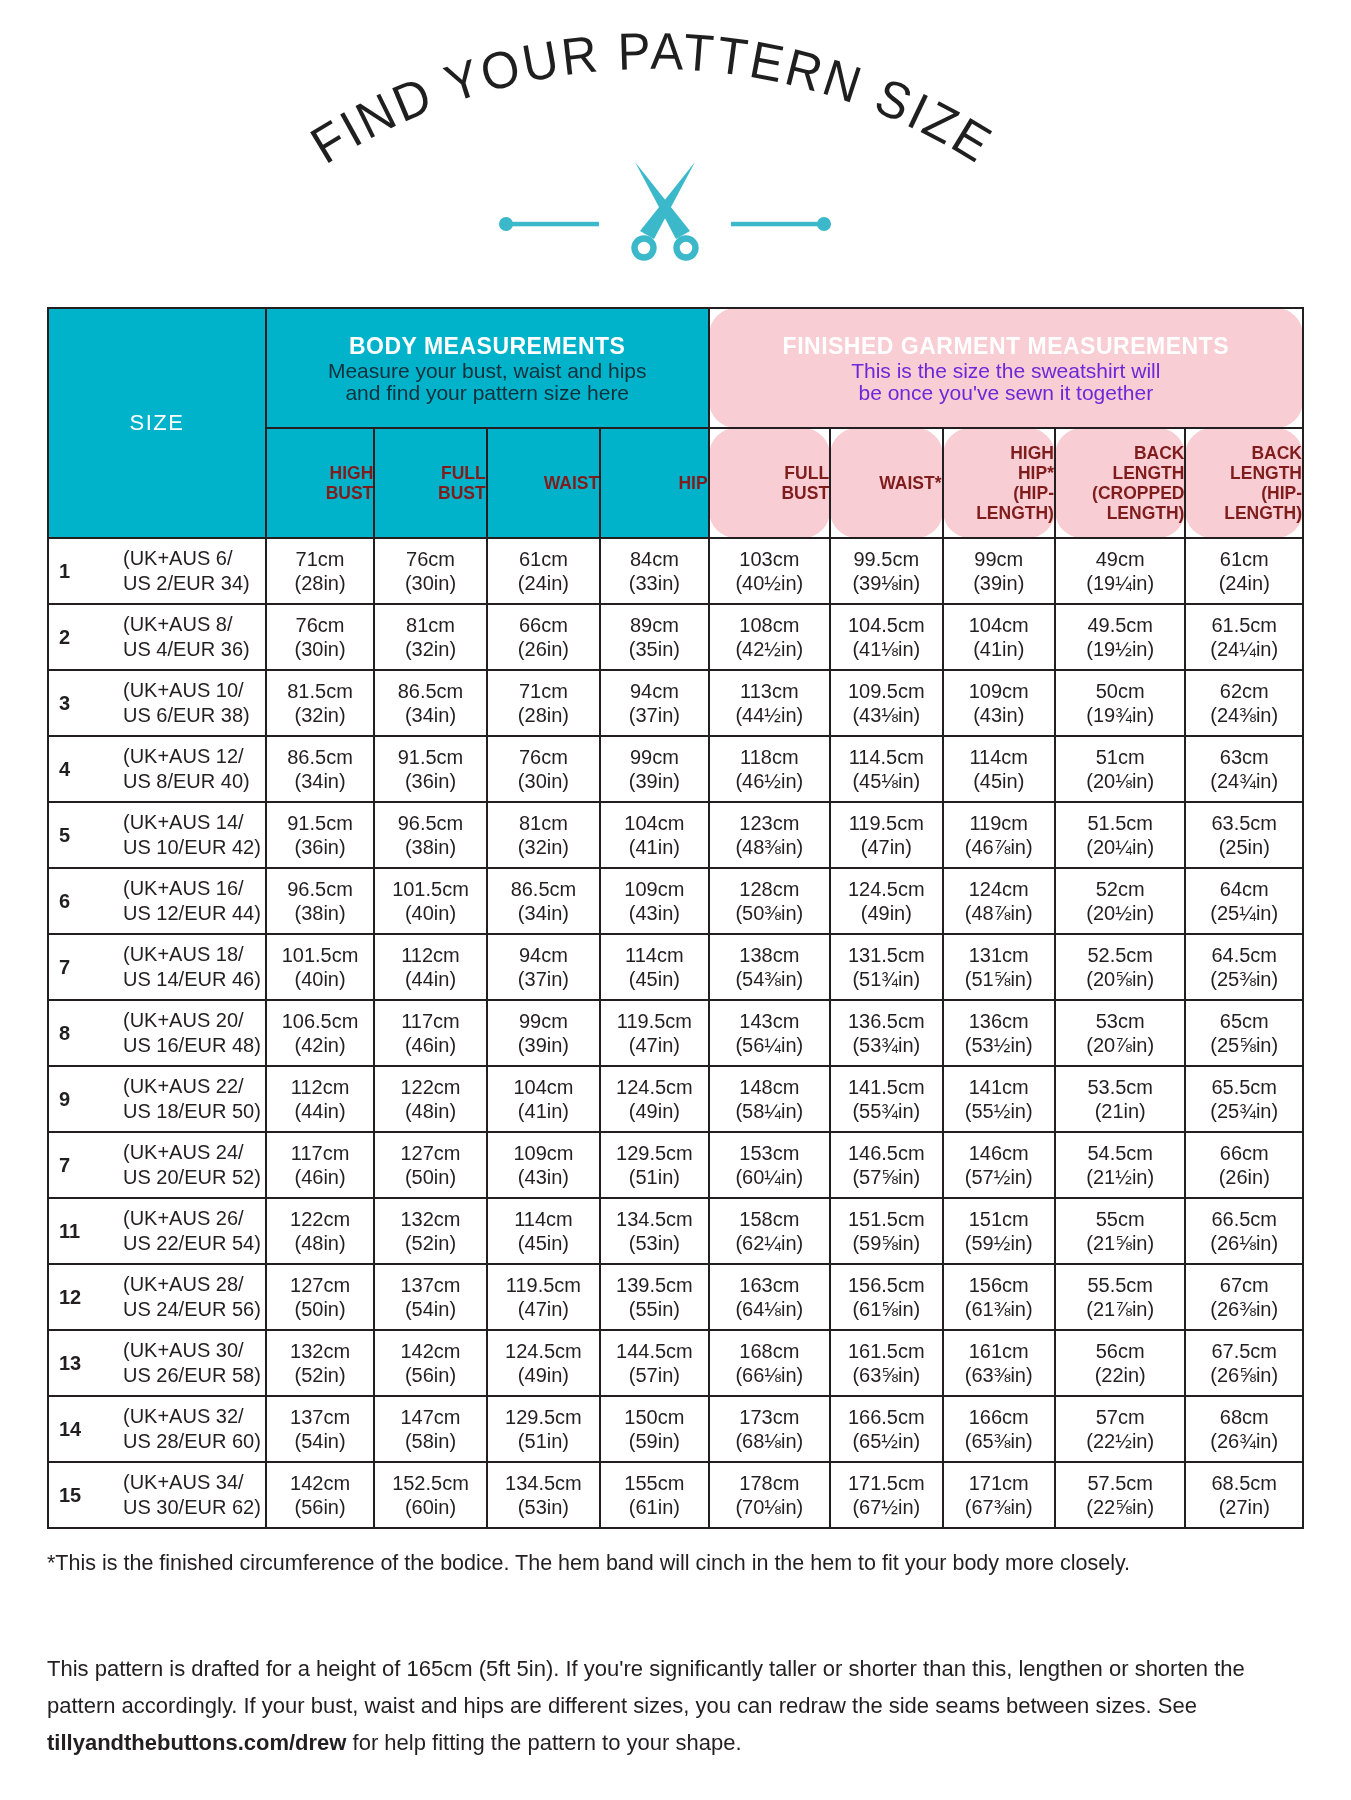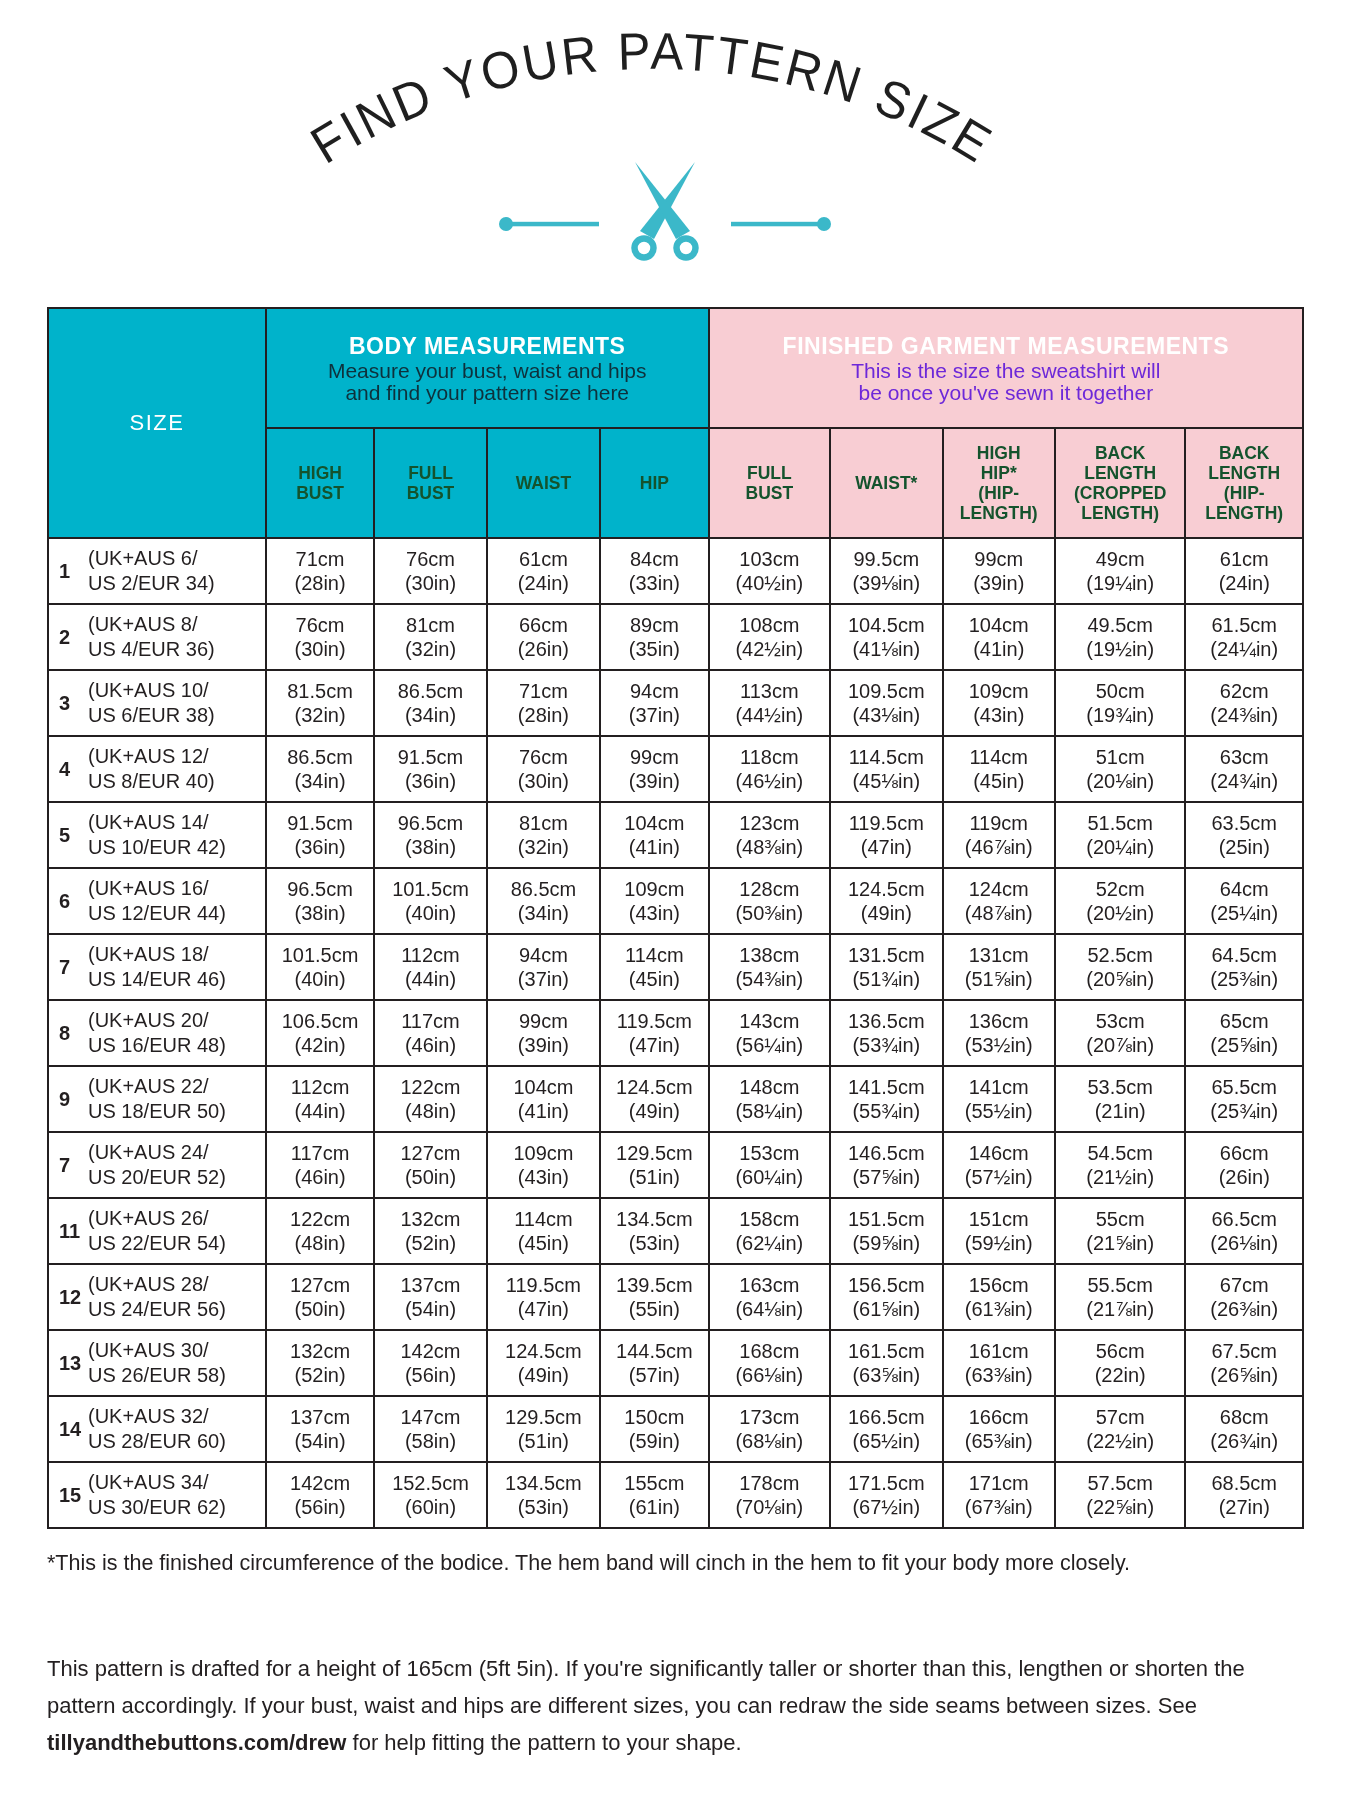--- a/index.html
+++ b/index.html
@@ -16,46 +16,46 @@
   }
   
   .divider-svg{position:absolute;left:497px;top:158px;}
   
   .size-table{
     position:absolute;left:47px;top:307px;width:1257px;
     border-collapse:collapse;table-layout:fixed;
   }
   .size-table th,.size-table td{border:2px solid #231f20;padding:0;}
   .teal-bg{background:#00b3cb;}
-  .pink-bg{background:#f8cdd3;}
+  .pink-bg{background:#f8cdd3;border-radius:27px;}
   .row-group-header{height:120px;}
   .row-sub-header{height:110px;}
   .size-table tbody tr{height:66px;}
   .size-head{
     color:#ffffff;font-size:22px;font-weight:400;letter-spacing:1.5px;
     text-align:center;vertical-align:middle;
   }
   .group-cell{text-align:center;vertical-align:middle;}
   .group-title{font-size:23px;font-weight:700;color:#ffffff;letter-spacing:.5px;margin-bottom:0;}
   .group-sub{font-size:21px;font-weight:400;line-height:22px;}
   .group-cell.teal .group-sub{color:#0e313c;}
   .group-cell.pink .group-sub{color:#6d28d9;}
   .sub-col{
-    color:#14532d;font-size:17.5px;font-weight:700;line-height:20px;
-    text-align:center;vertical-align:middle;
+    color:#7f1d1d;font-size:17.5px;font-weight:700;line-height:20px;
+    text-align:right;vertical-align:middle;
   }
   .multiline{white-space:pre-line;}
   td.meas{text-align:center;vertical-align:middle;font-size:20px;line-height:24px;color:#231f20;}
   th.size-cell{
     text-align:left;vertical-align:middle;font-weight:400;
     font-size:20px;line-height:25px;padding-left:10px;
   }
   .size-cell-inner{display:flex;align-items:center;}
   .size-num{font-weight:700;flex:none;width:29px;}
-  .size-lines{white-space:pre-line;}
+  .size-lines{white-space:pre-line;margin-left:35px;}
   
   .footnote1{position:absolute;left:47px;top:1548px;width:1264px;font-size:21.5px;line-height:30px;margin:0;color:#231f20;}
   .footnote2{position:absolute;left:47px;top:1650px;width:1264px;font-size:22px;line-height:37px;margin:0;color:#231f20;}
   .footnote2 b{font-weight:700;}
 </style>
 </head>
 <body>
 
 <div class="page">
 

